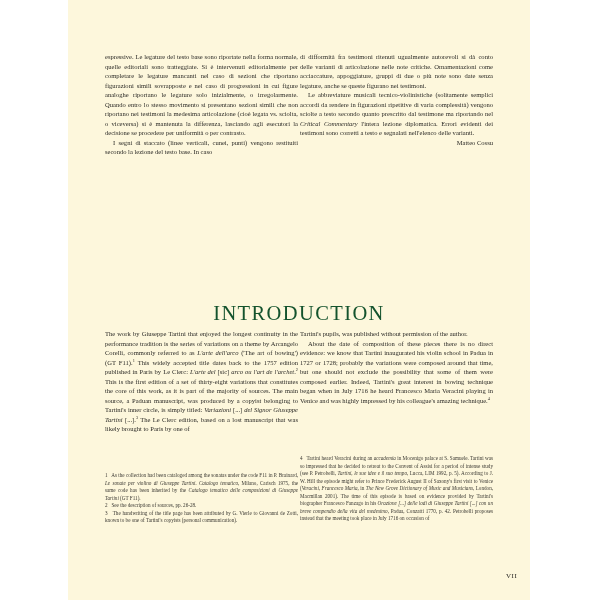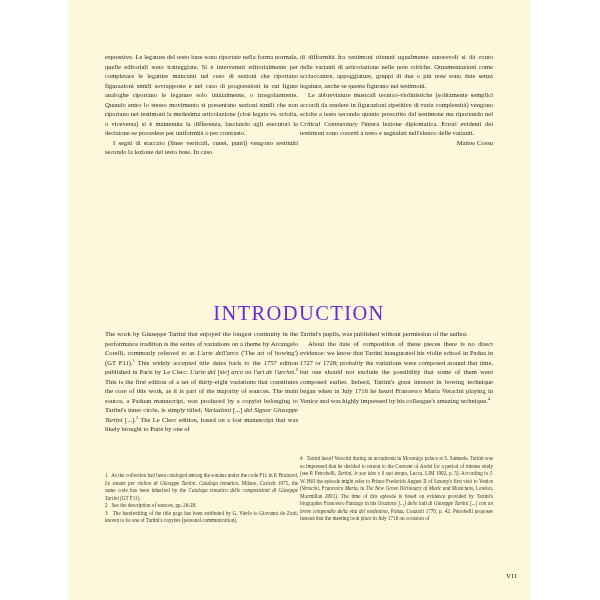--- a/index.html
+++ b/index.html
@@ -16,21 +16,21 @@
     text-align:justify; hyphens:auto;
   }
   .col p { margin:0; text-indent:0; }
   .col p.ind { text-indent:8px; }
   .top-left { left:37px; top:52px; }
   .top-right { left:232px; top:52px; }
   .signature { text-align:right; margin-top:1px; }
   .title {
     position:absolute; left:0; width:462px; top:288px;
     text-align:center; font-size:20.5px; letter-spacing:1.4px;
-    color:#6d28d9; font-weight:normal;
+    color:#14532d; font-weight:normal;
   }
   .intro-left { left:37px; top:329px; }
   .intro-right { left:232px; top:329px; }
   i { font-style:italic; }
   sup { font-size:4.3px; line-height:0; vertical-align:3px; }
   .notes {
     position:absolute; width:193px;
     font-size:5.15px; line-height:7.55px; text-align:justify; color:#3a3832;
   }
   .notes p { margin:0; }

